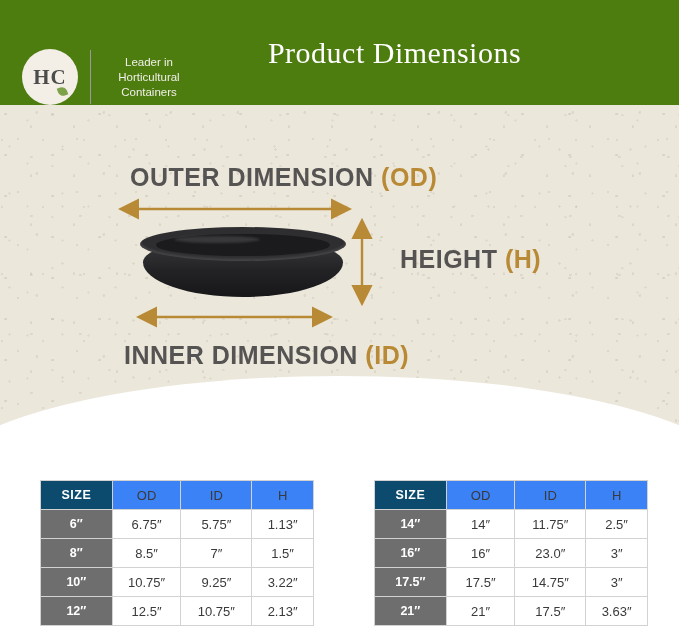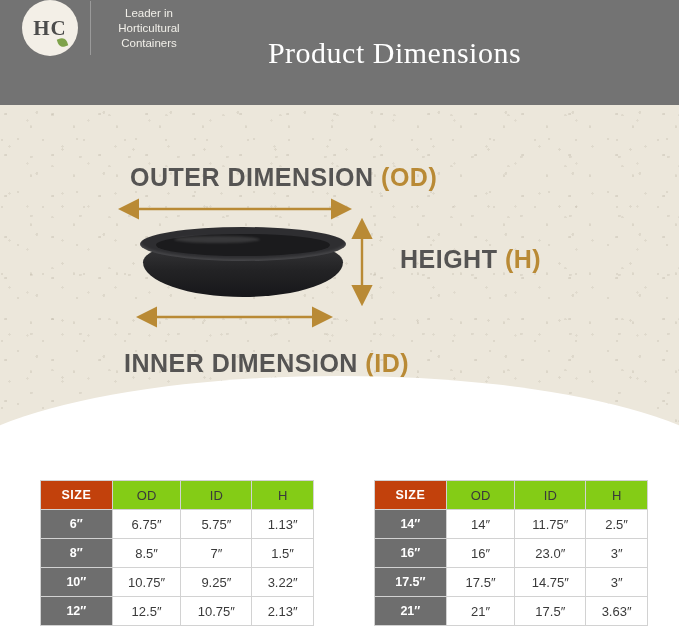--- a/index.html
+++ b/index.html
@@ -18,23 +18,23 @@
     width: 679px;
     height: 636px;
   }
 
   
   .header {
     position: absolute;
     left: 0; top: 0;
     width: 679px;
     height: 105px;
-    background: #737373;
+    background: #4d7c0f;
     display: flex;
-    align-items: flex-start;
+    align-items: flex-end;
   }
   .logo-block {
     display: flex;
     align-items: center;
     margin-left: 22px;
   }
   .logo-circle {
     width: 56px;
     height: 56px;
     border-radius: 50%;
@@ -137,21 +137,21 @@
     position: absolute;
     font-family: "Liberation Sans", sans-serif;
     font-weight: bold;
     font-size: 25px;
     letter-spacing: 0.5px;
     color: #555453;
     white-space: nowrap;
     margin-left: 12px;
   }
   .od-label { left: 118px; top: 58px; }
-  .id-label { left: 112px; top: 244px; }
+  .id-label { left: 112px; top: 236px; }
   .accent { color: #b98a35; }
 
   .h-label {
     position: absolute;
     left: 400px;
     top: 140px;
     font-family: Liberation Sans, sans-serif;
     font-weight: bold;
     font-size: 25px;
     letter-spacing: 0.5px;
@@ -226,26 +226,26 @@
   table.dims.left  { left: 40px;  top: 50px; width: 274px; }
   table.dims.right { left: 374px; top: 50px; width: 274px; }
   table.dims th, table.dims td {
     border: 1px solid #d2d2d2;
     text-align: center;
     height: 28px;
     padding: 0;
     font-weight: normal;
   }
   table.dims thead th {
-    background: #84cc16;
+    background: #3b82f6;
     color: #3a3a3a;
     font-size: 13px;
   }
   table.dims thead th.size-head {
-    background: #c2410c;
+    background: #0c4a6e;
     color: #ffffff;
     font-weight: bold;
     font-size: 12.5px;
     letter-spacing: 0.5px;
   }
   table.dims td.size-cell {
     background: #6e6e6e;
     color: #ffffff;
     font-weight: bold;
     font-size: 12.5px;

